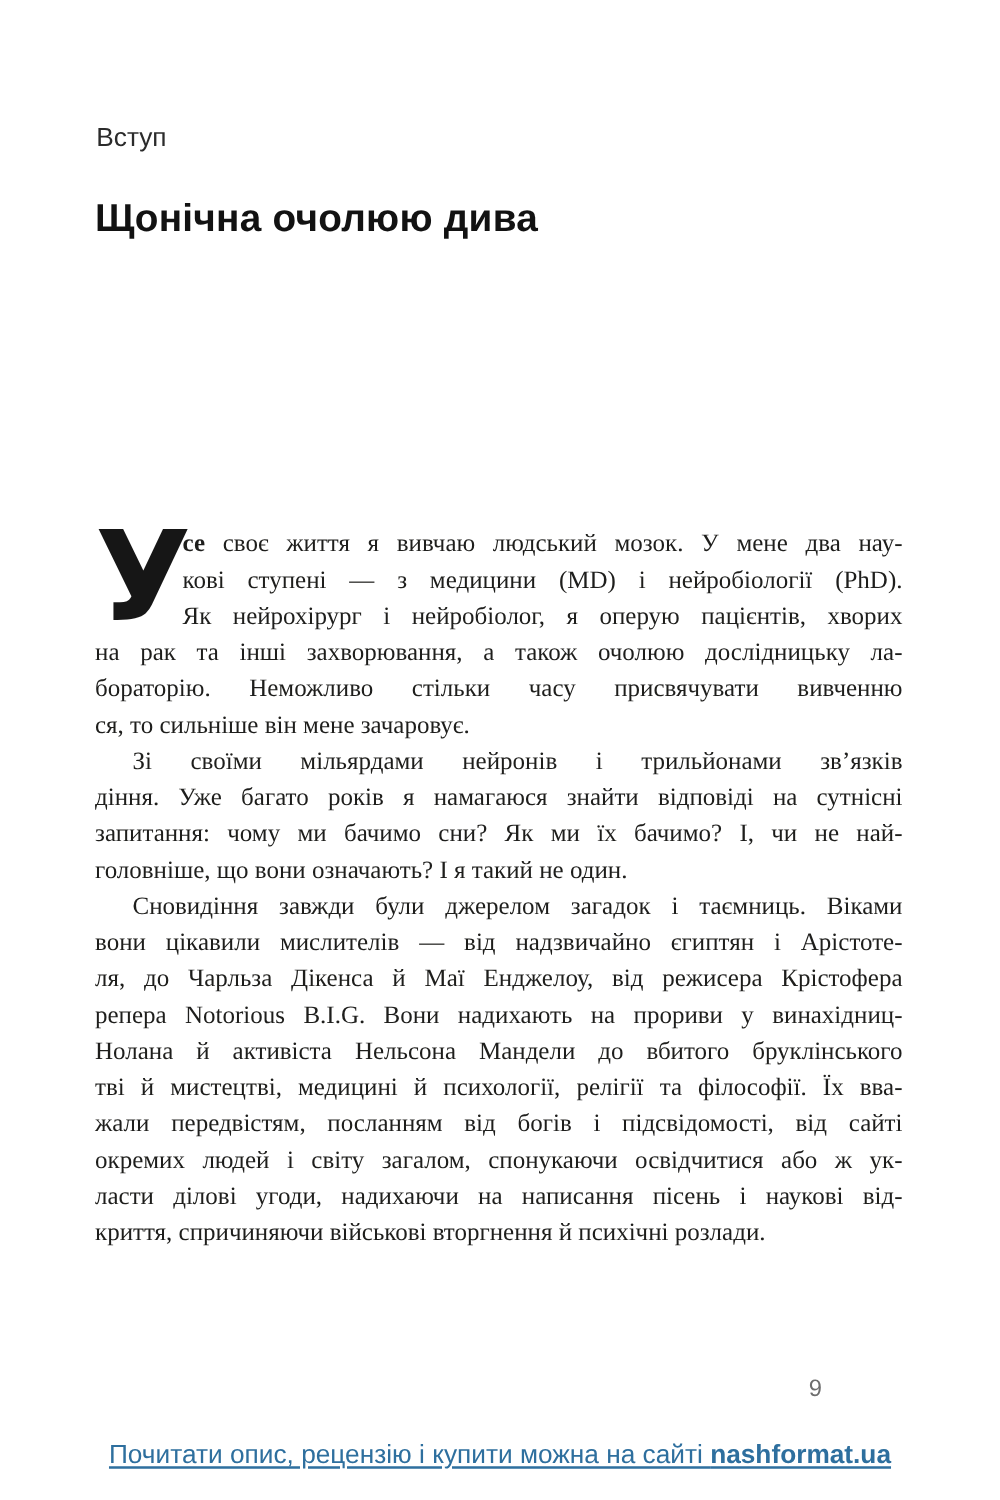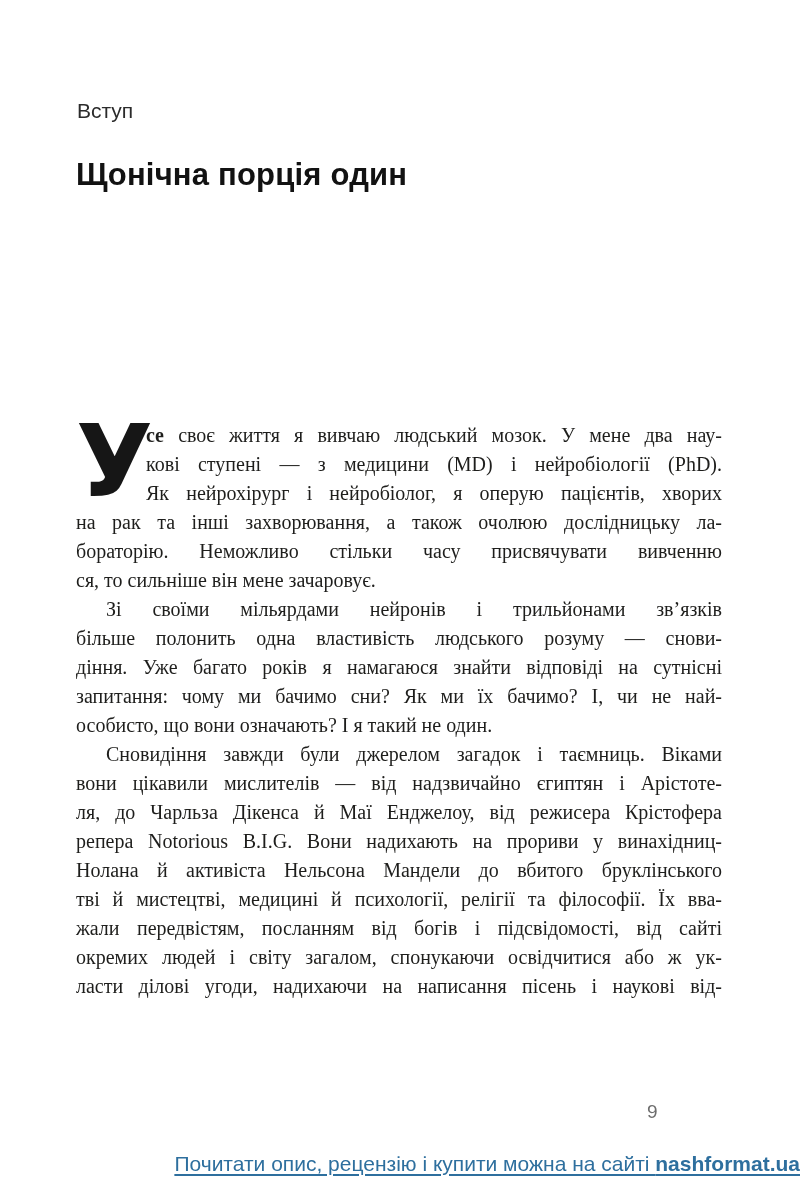--- a/index.html
+++ b/index.html
@@ -35,67 +35,67 @@
     font-weight:700;font-size:100px;line-height:82px;
     color:#161616;
   }
   .page-number{
     position:absolute;left:647px;top:1101px;
     font-family:"Liberation Sans",sans-serif;
     font-size:19px;color:#6d6d6d;
   }
   .footer{
     position:absolute;left:0;top:1152px;width:100%;
-    text-align:right;
+    text-align:center;
     font-family:"Liberation Sans",sans-serif;
     font-size:21px;
   }
   .footer a{
     color:#2e6f9e;
     text-decoration:underline;
     text-underline-offset:3px;
   }
   .footer a .brand{font-weight:700;}
 </style>
 </head>
 <body>
 
 <div class="page">
 
   <div class="kicker">Вступ</div>
 
-  <h1 class="title" style="margin:0;">Щонічна порція один</h1>
+  <h1 class="title" style="margin:0;">Щонічна очолюю дива</h1>
 
   <div class="body-text">
       <div>
         <span class="dropcap">У</span>
         <div class="line"><span style="font-weight: 700;">се</span><span> своє життя я вивчаю людський мозок. У мене два нау-</span></div>
         <div class="line"><span>кові ступені — з медицини (MD) і нейробіології (PhD).</span></div>
         <div class="line"><span>Як нейрохірург і нейробіолог, я оперую пацієнтів, хворих</span></div>
         <div class="line"><span>на рак та інші захворювання, а також очолюю дослідницьку ла-</span></div>
         <div class="line"><span>бораторію. Неможливо стільки часу присвячувати вивченню</span></div>
         <div class="line last"><span>ся, то сильніше він мене зачаровує.</span></div>
       </div>
       <div>
         <div class="line indent"><span>Зі своїми мільярдами нейронів і трильйонами зв’язків</span></div>
-        <div class="line"><span>більше полонить одна властивість людського розуму — снови-</span></div>
         <div class="line"><span>діння. Уже багато років я намагаюся знайти відповіді на сутнісні</span></div>
         <div class="line"><span>запитання: чому ми бачимо сни? Як ми їх бачимо? І, чи не най-</span></div>
-        <div class="line last"><span>особисто, що вони означають? І я такий не один.</span></div>
+        <div class="line last"><span>головніше, що вони означають? І я такий не один.</span></div>
       </div>
       <div>
         <div class="line indent"><span>Сновидіння завжди були джерелом загадок і таємниць. Віками</span></div>
         <div class="line"><span>вони цікавили мислителів — від надзвичайно єгиптян і Арістоте-</span></div>
         <div class="line"><span>ля, до Чарльза Дікенса й Маї Енджелоу, від режисера Крістофера</span></div>
         <div class="line"><span>репера Notorious B.I.G. Вони надихають на прориви у винахідниц-</span></div>
         <div class="line"><span>Нолана й активіста Нельсона Мандели до вбитого бруклінського</span></div>
         <div class="line"><span>тві й мистецтві, медицині й психології, релігії та філософії. Їх вва-</span></div>
         <div class="line"><span>жали передвістям, посланням від богів і підсвідомості, від сайті</span></div>
         <div class="line"><span>окремих людей і світу загалом, спонукаючи освідчитися або ж ук-</span></div>
         <div class="line"><span>ласти ділові угоди, надихаючи на написання пісень і наукові від-</span></div>
+        <div class="line last"><span>криття, спричиняючи військові вторгнення й психічні розлади.</span></div>
       </div>
     </div>
 
   <div class="page-number">9</div>
 
   <div class="footer">
     <a href="#"><span>Почитати опис, рецензію і купити можна на сайті </span><span class="brand">nashformat.ua</span></a>
   </div>
 
 </div>

